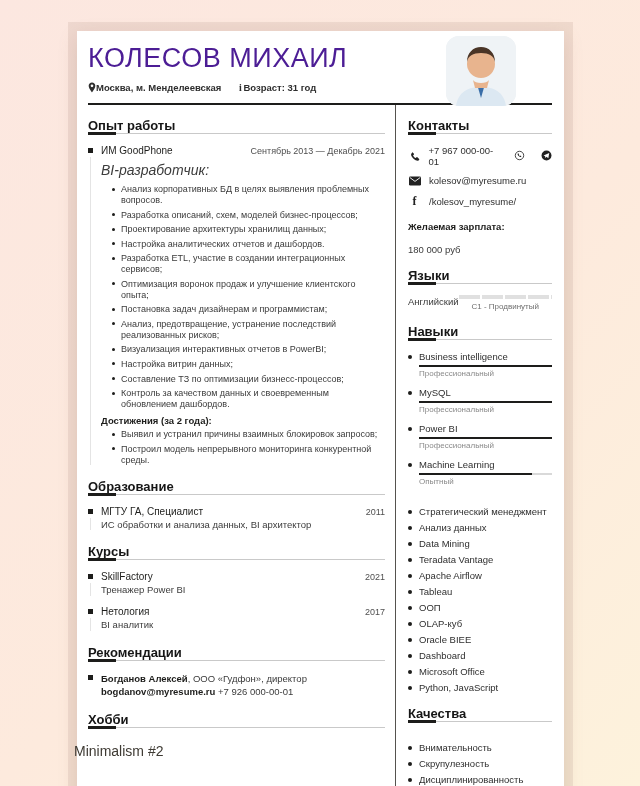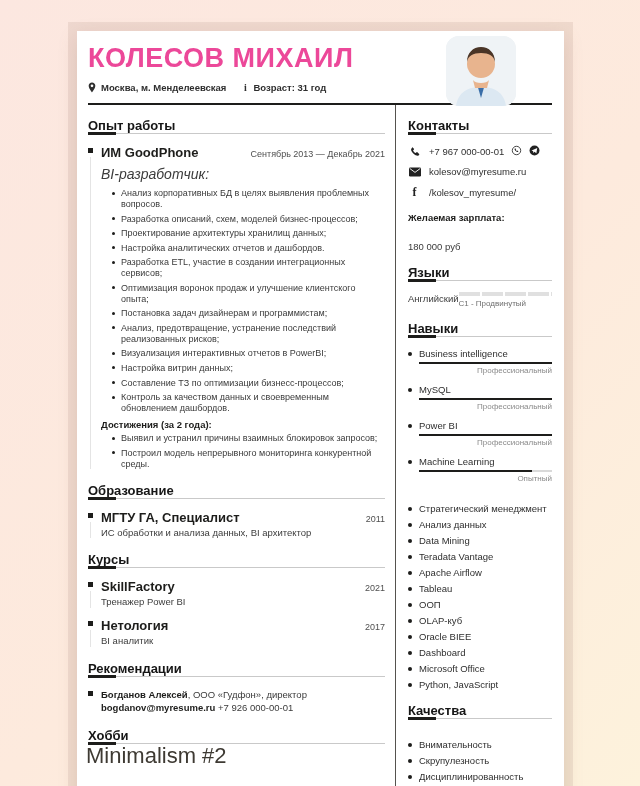--- a/index.html
+++ b/index.html
@@ -12,80 +12,80 @@
     overflow:hidden;
   }
   .card {
     position:absolute; left:77px; top:31px; width:487px; min-height:692px;
     background:#ffffff;
     box-shadow:0 0 0 9px rgba(150,110,90,0.13), 0 6px 18px rgba(150,110,90,0.18);
     padding:0 12px 14px 11px;
   }
   
   .header { position:relative; padding:12px 0 10px 0; border-bottom:2px solid #1d1d1b; }
-  .name { font-size:27px; font-weight:bold; letter-spacing:0.5px; color:#ec4899; }
+  .name { font-size:27px; font-weight:normal; letter-spacing:0.5px; color:#4c1d95; }
   .job-title { font-size:14px; font-weight:bold; letter-spacing:0.8px; color:#3b3b3b; margin-top:4px; }
   .meta { display:flex; align-items:center; gap:16px; margin-top:8px; }
-  .meta-item { display:flex; align-items:flex-start; gap:5px; font-size:9.5px; font-weight:bold; color:#2e2e2e; }
+  .meta-item { display:flex; align-items:flex-start; font-size:9.5px; font-weight:bold; color:#2e2e2e; }
   .meta-item svg { display:block; }
   .info-i { font-size:10px; font-weight:bold; color:#2e2e2e; width:6px; text-align:center; font-family:"Liberation Serif",serif; }
   .photo { position:absolute; right:36px; top:5px; width:70px; height:70px; border-radius:13px; overflow:hidden; background:#eef1f4; }
   .photo svg { display:block; }
   
   .body-wrap { display:flex; align-items:stretch; }
   .col-left { width:307px; padding-right:10px; }
   .v-divider { width:1px; background:#55524e; }
   .col-right { flex:1; padding-left:12px; min-width:0; }
   
   .sec { margin-top:13px; }
   .sec-title { position:relative; font-size:13px; font-weight:bold; color:#161616; border-bottom:1px solid #c9c9c9; margin-bottom:11px; }
   .sec-title::after { content:""; position:absolute; left:0; bottom:-2px; width:28px; height:3px; background:#1d1d1b; }
   
   .entry { position:relative; padding-left:13px; margin-bottom:9px; }
   .sq-marker { position:absolute; left:0; top:3px; width:5px; height:5px; background:#1d1d1b; }
   .t-line { position:absolute; left:2px; top:12px; bottom:1px; width:1px; background:#e4e4e4; }
   .entry-head { display:flex; justify-content:space-between; align-items:baseline; }
-  .entry-name { font-weight:bold; font-size:13px; color:#1d1d1b; }
+  .entry-name { font-weight:normal; font-size:10px; color:#1d1d1b; }
   .entry-year { font-size:9px; color:#4f4f4f; white-space:nowrap; }
   .entry-desc { font-size:9.5px; color:#3c3c3c; margin-top:2px; line-height:1.35; }
   .role { font-style:italic; font-size:14px; color:#3c3c3c; margin-top:6px; }
   ul.dots { list-style:none; margin:6px 0 0 11px; }
   ul.dots li { position:relative; padding-left:9px; font-size:9px; line-height:1.22; color:#3a3a3a; margin-bottom:3.6px; }
   ul.dots li::before { content:""; position:absolute; left:0; top:3.5px; width:3px; height:3px; border-radius:50%; background:#1d1d1b; }
   .ach-title { font-size:9.5px; font-weight:bold; color:#1d1d1b; margin:5px 0 3px 0; }
   .rec-line1, .rec-line2 { font-size:9.5px; color:#3a3a3a; line-height:1.4; }
   .b { font-weight:bold; color:#1d1d1b; }
   
   .c-row { display:flex; align-items:center; gap:8px; margin-bottom:8px; font-size:9.5px; color:#2e2e2e; }
   .c-row .ic { width:13px; display:flex; justify-content:center; }
-  .phone-line { display:flex; align-items:center; gap:7px; }
+  .phone-line { display:flex; align-items:center; gap:16px; }
   .salary { margin-top:12px; }
   .salary-label { font-size:9.5px; font-weight:bold; color:#1d1d1b; }
-  .salary-value { font-size:9.5px; color:#3a3a3a; margin-top:18px; }
+  .salary-value { font-size:9.5px; color:#3a3a3a; margin-top:12px; }
   
   .lang-row { display:flex; justify-content:space-between; align-items:flex-start; }
   .lang-name { font-size:9.5px; color:#3a3a3a; padding-top:1px; }
   .lang-bar-wrap { width:112px; }
   .lang-track { position:relative; height:4px; background:#e0e0e0; overflow:hidden; }
   .lang-fill { height:4px; background:#1d1d1b; }
   .lang-segs { position:absolute; inset:0; background:repeating-linear-gradient(90deg, transparent 0 21px, #ffffff 21px 23px); }
-  .lang-level { font-size:8px; color:#6f6f6f; text-align:left; margin-top:3px; }
+  .lang-level { font-size:8px; color:#6f6f6f; text-align:center; margin-top:3px; }
   
   .skill { position:relative; padding-left:11px; margin-bottom:9px; }
   .dot-marker { position:absolute; left:0; top:4px; width:4px; height:4px; border-radius:50%; background:#1d1d1b; }
   .skill-name { font-size:9.5px; color:#2e2e2e; }
   .skill-track { height:2px; background:#d9d9d9; margin-top:3px; }
   .skill-fill { height:2px; background:#1d1d1b; }
-  .skill-level { font-size:8px; color:#8a8a8a; text-align:right; margin-top:2px; }
+  .skill-level { font-size:8px; color:#8a8a8a; margin-top:2px; }
   
   ul.rlist { list-style:none; margin-top:20px; }
   ul.rlist li { position:relative; padding-left:11px; font-size:9.5px; color:#2e2e2e; margin-bottom:5px; }
   ul.rlist li::before { content:""; position:absolute; left:0; top:3.5px; width:4px; height:4px; border-radius:50%; background:#1d1d1b; }
   
-  .caption { position:absolute; left:86px; top:743px; font-size:22px; color:#3e3a33; }
+  .caption { position:absolute; left:74px; top:743px; font-size:14px; color:#3e3a33; }
 </style>
 </head>
 <body>
 
 <div class="card">
 
   <div class="header">
     <div class="name">КОЛЕСОВ МИХАИЛ</div>
     <div class="meta">
       <div class="meta-item">

